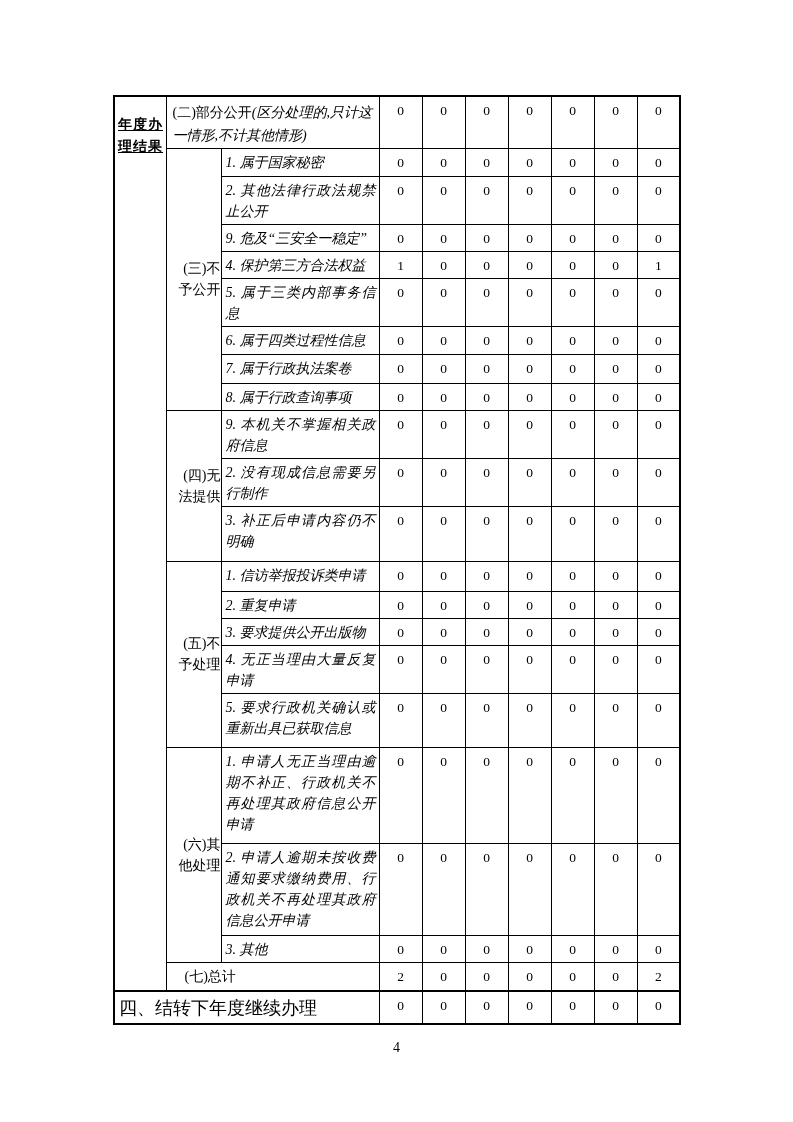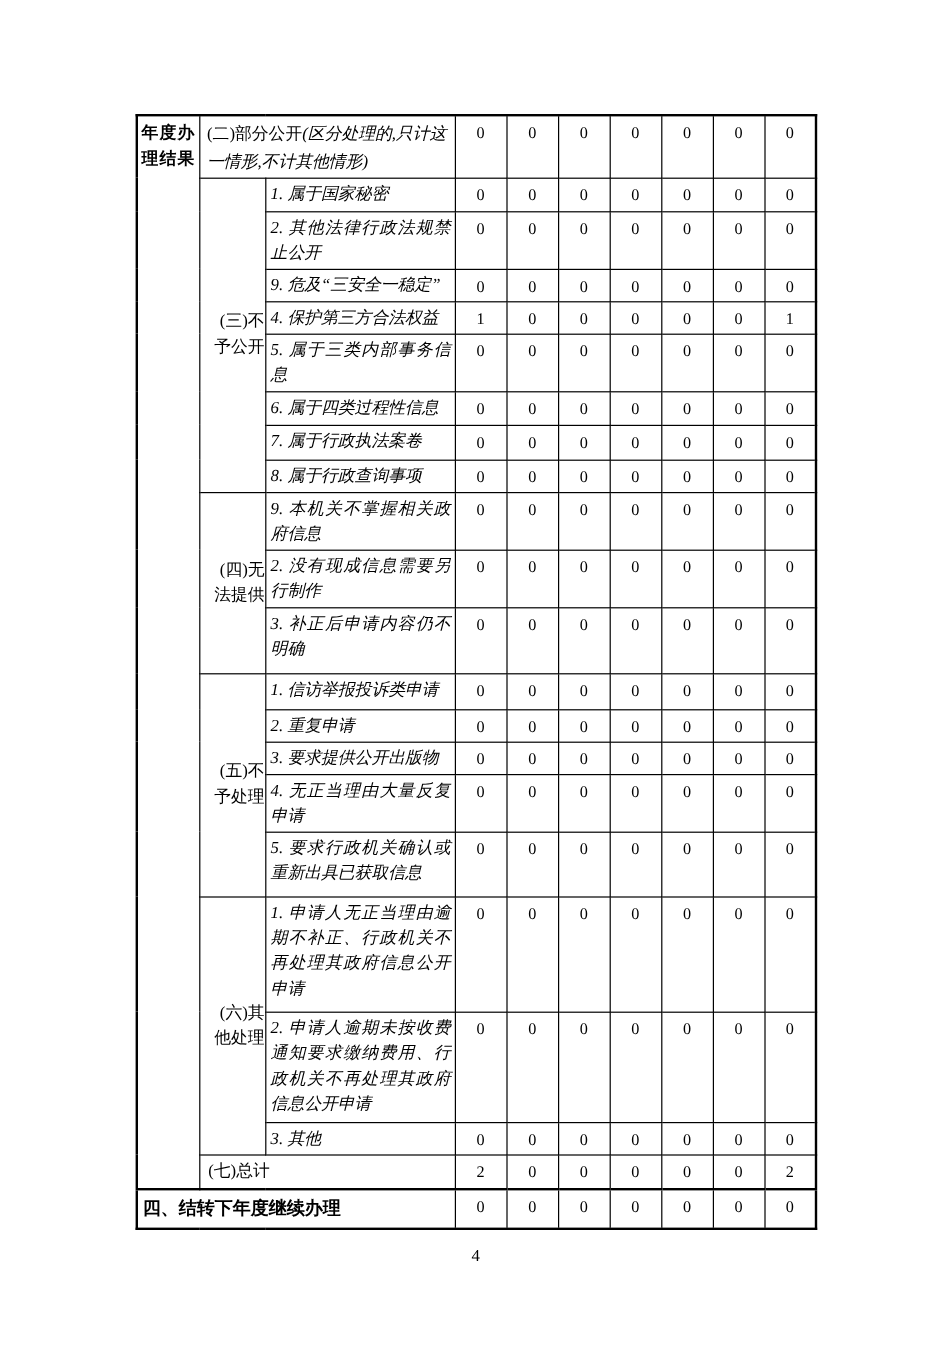--- a/index.html
+++ b/index.html
@@ -12,37 +12,37 @@
     position:absolute;left:113px;top:95px;width:567px;
     border-collapse:collapse;table-layout:fixed;
     border:2px solid #000;
   }
   td{
     border:1px solid #000;vertical-align:top;
     font-size:14px;line-height:21px;overflow:hidden;
   }
   td.side{
     font-weight:bold;white-space:pre-line;
-    padding:4px 2px 0 3px;line-height:22px;letter-spacing:1px;
+    padding:17px 2px 0 3px;line-height:22px;letter-spacing:1px;text-decoration:underline;
   }
   td.cat{
     white-space:pre-line;vertical-align:middle;
     padding:0 0 0 1px;line-height:21px;text-align:right;
   }
   td.partial{padding:4px 4px 0 6px;line-height:23px;margin-left:40px;}
   td.partial .note{font-style:italic;}
   td.item{
     padding:3px 3px 2px 4px;text-align:justify;font-style:italic;
   }
   td.num{
     text-align:center;font-size:13.5px;padding:3px 0 0 0;
   }
-  td.total{padding:3px 0 0 7px;}
+  td.total{padding:3px 0 0 18px;}
   tr.carry-row td{border-top:2px solid #000;}
-  td.carry{font-weight:bold;font-size:15px;padding:4px 0 0 4px;line-height:24px;}
+  td.carry{font-weight:normal;font-size:18px;padding:4px 0 0 4px;line-height:24px;}
   .rh52{height:52px}.rh28{height:28px}.rh47{height:47px}.rh27{height:27px}
   .rh26{height:26px}.rh29{height:29px}.rh48{height:48px}.rh55{height:55px}
   .rh30{height:30px}.rh54{height:54px}.rh96{height:96px}.rh92{height:92px}
   .rh33{height:33px}
   .pagenum{
     position:absolute;top:1040px;left:0;width:793px;text-align:center;
     font-size:14px;
   }
 </style>
 </head>

